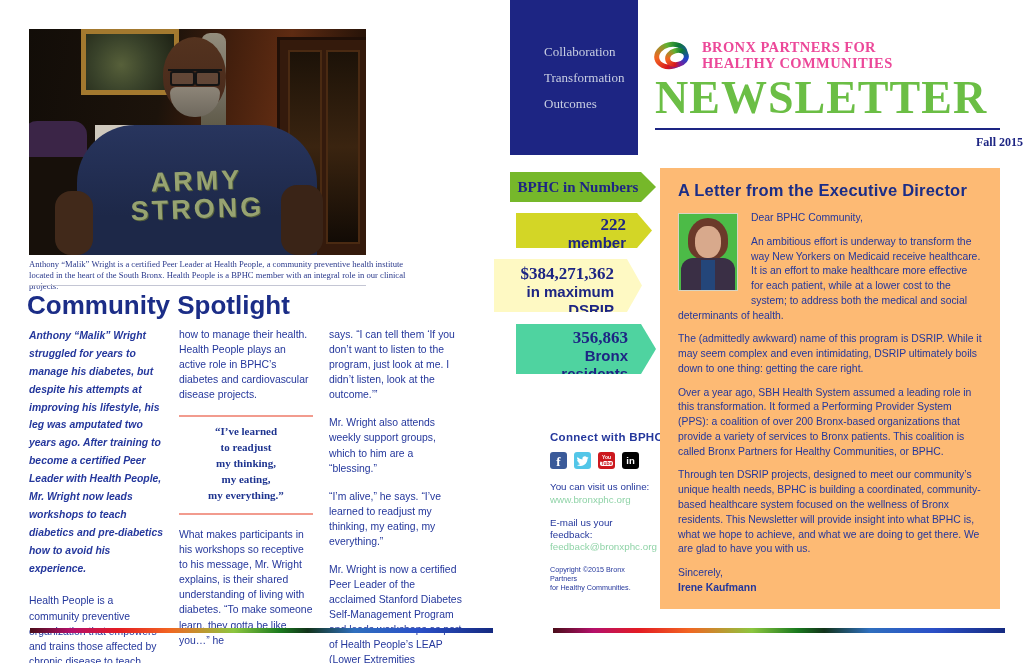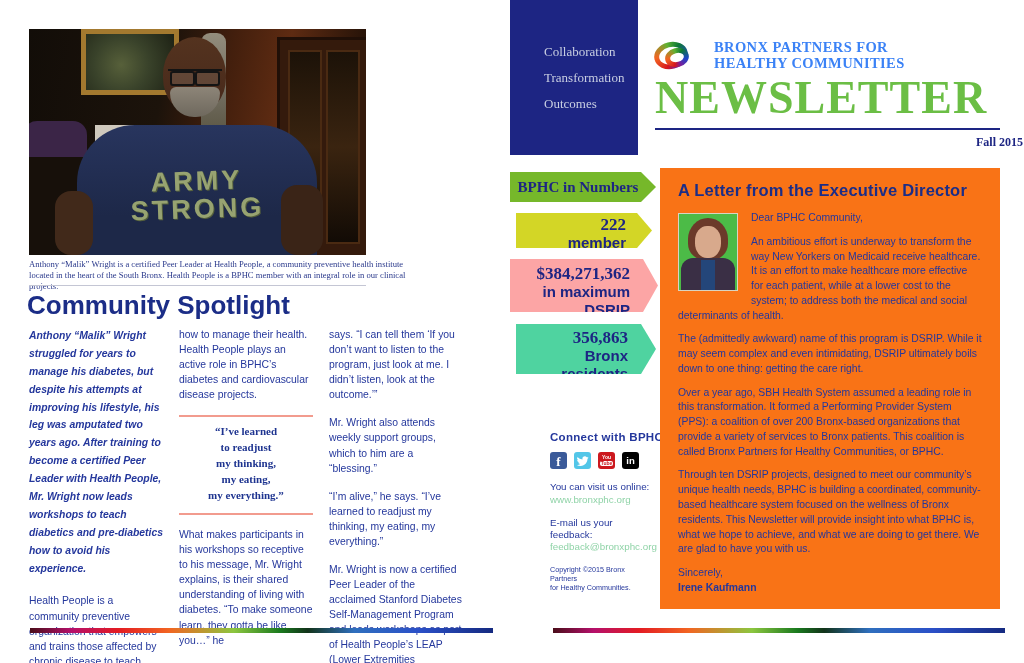--- a/index.html
+++ b/index.html
@@ -48,56 +48,56 @@
   .navybox{left:510px;top:0;width:128px;height:155px;background:#1d2583;}
   .navybox .w{position:absolute;left:34px;font-family:"Liberation Serif",serif;
      font-size:13px;color:#c9cfe2;}
   .brand-logo{left:654px;top:40px;width:40px;height:31px;}
   .ring{position:absolute;border-radius:50%;
      background:conic-gradient(from 210deg,#d6161d,#f26522 18%,#5fb233 40%,#0e7a34 55%,#1d43c8 72%,#7a1f9c 88%,#d6161d);}
   .ring .hole{position:absolute;inset:5px;background:#fff;border-radius:50%;}
   .ring.r1{left:0;top:2px;width:34px;height:27px;transform:rotate(-14deg);}
   .ring.r2{left:11px;top:8px;width:24px;height:19px;transform:rotate(-14deg);}
   .brand-text{left:702px;top:39px;font-family:"Liberation Serif",serif;font-weight:bold;
-     font-size:14.5px;line-height:1.12;color:#3b82f6;letter-spacing:.4px;margin-left:12px;}
+     font-size:14.5px;line-height:1.12;color:#ec4899;letter-spacing:.4px;}
   .masthead{left:655px;top:74px;width:345px;font-family:"Liberation Serif",serif;
      font-weight:bold;font-size:46px;color:#6bbe45;letter-spacing:1px;line-height:1.05;}
   .mast-rule{left:655px;top:128px;width:345px;height:2px;background:#1d2583;}
   .issue{left:655px;top:135px;width:368px;text-align:right;font-family:"Liberation Serif",serif;
      font-weight:bold;font-size:12px;color:#1d2583;}
 
   
   .arrow{clip-path:polygon(0 0,calc(100% - 15px) 0,100% 50%,calc(100% - 15px) 100%,0 100%);
      color:#1d2583;}
   .a-head{left:510px;top:172px;width:146px;height:30px;background:#76b82a;
      display:flex;align-items:center;justify-content:center;padding-right:10px;box-sizing:border-box;
      font-family:"Liberation Serif",serif;font-weight:bold;font-size:15px;}
   .a-num{box-sizing:border-box;text-align:right;}
   .a-num .big{font-family:"Liberation Serif",serif;font-weight:bold;font-size:17px;line-height:1.05;}
   .a-num .sub{font-size:15px;font-weight:bold;line-height:1.22;}
   .a1{left:516px;top:213px;width:136px;height:35px;background:#d3d626;padding:3px 26px 0 6px;}
-  .a2{left:510px;top:259px;width:148px;height:53px;background:#fca5a5;padding:6px 28px 0 0;}
+  .a2{left:494px;top:259px;width:148px;height:53px;background:#fef9c3;padding:6px 28px 0 0;}
   .a3{left:516px;top:324px;width:140px;height:50px;background:#4fd3a0;padding:5px 28px 0 0;}
 
   
   .connect{left:550px;top:430px;width:100px;font-size:9.8px;line-height:1.25;color:#24379c;}
   .connect .hd{font-weight:bold;font-size:11.5px;margin-bottom:8px;white-space:nowrap;letter-spacing:.3px;}
   .icons{display:flex;gap:7px;margin-bottom:12px;}
   .icn{width:17px;height:17px;border-radius:3px;display:flex;align-items:center;justify-content:center;cursor:pointer;}
   .icn.fb{background:#3a5a99;color:#fff;font-family:"Liberation Serif",serif;font-weight:bold;font-size:13px;padding-top:3px;box-sizing:border-box;}
   .icn.tw{background:#53c6e8;}
   .icn.yt{background:#cc181e;flex-direction:column;color:#fff;font-size:5px;font-weight:bold;line-height:1.1;}
   .icn.yt .tube{background:#fff;color:#cc181e;border-radius:2px;padding:0 1px;}
   .icn.li{background:#000000;color:#fff;font-weight:bold;font-size:9.5px;}
   .connect .blk{margin-bottom:11px;}
   .connect .lnk{color:#8fd3a7;cursor:pointer;}
   .connect .copy{font-size:7.2px;line-height:1.3;margin-top:4px;}
 
   
-  .letter{left:660px;top:168px;width:340px;height:441px;background:#f97316;box-sizing:border-box;
+  .letter{left:660px;top:168px;width:340px;height:441px;background:#fdba74;box-sizing:border-box;
      padding:13px 18px 12px 18px;}
   .letter .hd{font-size:16.5px;font-weight:bold;color:#1b2d87;margin-bottom:11px;letter-spacing:.2px;}
   .portrait{float:left;width:58px;height:76px;margin:2px 13px 4px 0;background:#4cbb47;position:relative;overflow:hidden;border:1px solid #d8d4c2;}
   .portrait .hair{position:absolute;left:9px;top:4px;width:40px;height:42px;background:#6b3a2a;border-radius:50% 50% 40% 40%;}
   .portrait .face{position:absolute;left:16px;top:12px;width:26px;height:32px;background:#d8a98c;border-radius:46%;}
   .portrait .body{position:absolute;left:2px;top:44px;width:54px;height:32px;background:#3a2f45;border-radius:12px 12px 0 0;}
   .portrait .scarf{position:absolute;left:22px;top:46px;width:14px;height:30px;background:#24467a;}
   .letter .bd{font-size:10.4px;line-height:1.42;color:#24379c;}
   .letter .bd p{margin:0 0 9px 0;}
   .sig{margin-top:2px;}

